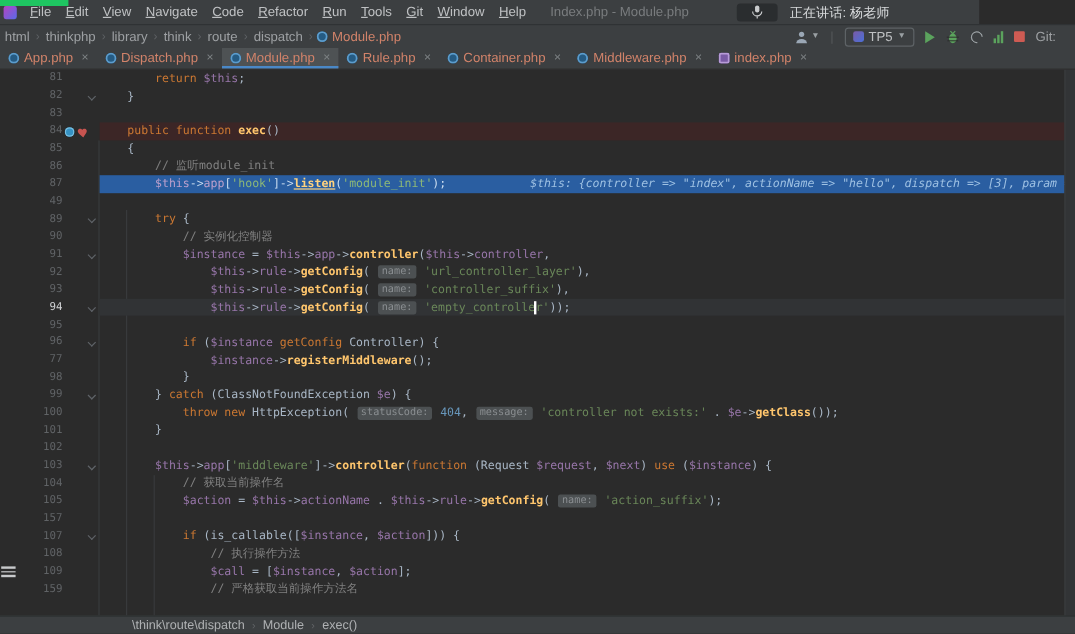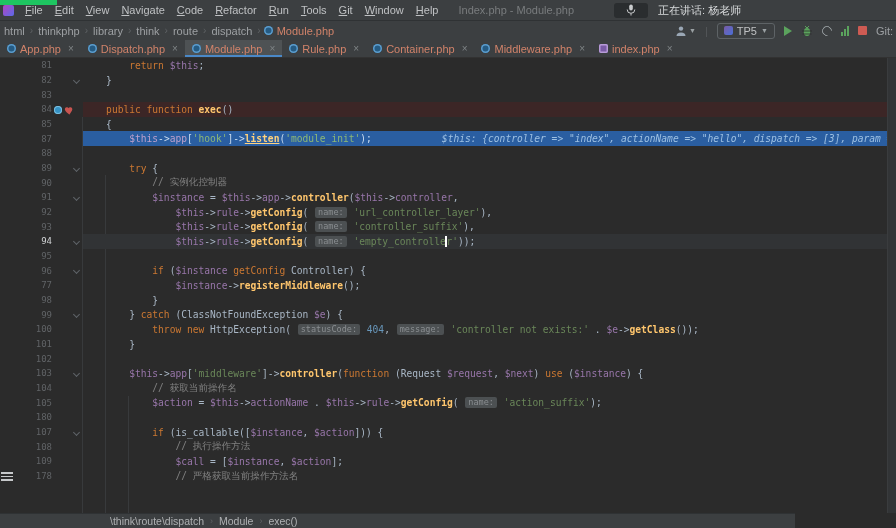--- a/index.html
+++ b/index.html
@@ -1,21 +1,21 @@
 <!DOCTYPE html>
 <html><head>
 <meta charset="utf-8">
 <style>
   * { margin:0; padding:0; box-sizing:border-box; }
   html,body { width:896px; height:528px; overflow:hidden; background:#2B2B2B;
     font-family:"Liberation Sans", sans-serif; }
   .bar { background:#3C3F41; }
 
   
-  #titlebar { position:absolute; top:0; left:0; width:896px; height:20px;
+  #titlebar { position:absolute; top:0; left:0; width:816px; height:20px;
     display:flex; align-items:center; font-size:11px; color:#BFC1C3; }
   #rec-strip { position:absolute; top:0; left:0; width:57px; height:5px; background:#1EC561; z-index:5; }
   #app-icon { width:11px; height:11px; border-radius:2px; margin:0 5px 0 3px;
     background:linear-gradient(135deg,#B345C0,#5A6AE8); flex:none; }
   .mi { padding:0 6px; cursor:default; }
   .mi u { text-decoration:underline; }
   #win-title { color:#797C7E; margin-left:14px; white-space:nowrap; }
   #meeting-chip { display:flex; align-items:center; gap:5px; background:#2A2D2F;
     border-radius:3px; padding:2px 8px; margin-left:18px; color:#9EA1A4; white-space:nowrap; }
   .sigbar { display:inline-block; width:2px; background:#41B883; margin-right:1px; vertical-align:bottom; }
@@ -26,21 +26,21 @@
 
   
   #navbar { position:absolute; top:20px; left:0; width:896px; height:20px;
     display:flex; align-items:center; font-size:11px; color:#9DA0A3; border-top:1px solid #2F3234; }
   #crumbs { display:flex; align-items:center; padding-left:2px; flex:1; white-space:nowrap; }
   .crumb { padding:0 2px; }
   .crumb-sep { color:#5E6164; margin:0 3px; font-size:10px; }
   #crumb-file { color:#D2836A; display:flex; align-items:center; gap:4px; }
   .php-ico { width:9px; height:9px; border-radius:50%; background:#255B83;
     box-shadow:inset 0 0 0 1.5px #5C9CCC; display:inline-block; flex:none; }
-  #nav-tools { display:flex; align-items:center; gap:9px; padding-right:3px; }
+  #nav-tools { display:flex; align-items:center; gap:9px; padding-right:16px; }
   .tool-sep { color:#55585A; }
   #run-chip { display:flex; align-items:center; gap:4px; border:1px solid #5E6366;
     border-radius:3px; padding:1px 6px; color:#BFC1C3; }
   #run-chip .cfg-ico { width:9px; height:9px; border-radius:2px;
     background:linear-gradient(135deg,#7A5BA5,#4A6FD8); }
   .dd { font-size:7px; color:#9AA0A3; }
   #play-btn { width:0; height:0; border-left:8px solid #5BA35D; border-top:5px solid transparent;
     border-bottom:5px solid transparent; }
   #stop-btn { width:9px; height:9px; background:#CE5B53; border-radius:1px; }
   #cov-btn { width:10px; height:10px; border:1.5px solid #9AA0A3; border-radius:50%;
@@ -85,21 +85,21 @@
   .fold { position:absolute; right:4px; top:5px; width:5px; height:5px;
     border-right:1px solid #5F6368; border-bottom:1px solid #5F6368; transform:rotate(45deg); }
   .dbg-dot { position:absolute; left:2px; top:3.5px; width:8px; height:8px; border-radius:50%;
     background:#3592C4; box-shadow:inset 0 0 0 1px #7CC0E0; }
   #burger { position:absolute; left:1px; width:12px; z-index:3; }
   #burger i { display:block; height:1.6px; background:#C7C9CB; margin:2px 0; }
   #scroll-stripe { position:absolute; right:0; top:0; bottom:0; width:9px; background:#323436;
     border-left:1px solid #3A3C3E; z-index:2; }
 
   
-  #statusbar { position:absolute; left:0; bottom:0; width:795px; height:15px;
+  #statusbar { position:absolute; left:0; bottom:0; width:896px; height:15px;
     display:flex; align-items:center; font-size:10.5px; color:#AFB1B3;
     padding-left:110px; border-top:1px solid #2F3234; }
   .st-sep { color:#606366; margin:0 6px; font-size:9px; }
 </style>
 <title>Index.php - Module.php</title></head>
 <body>
 
 <div id="titlebar" class="bar">
   <div id="rec-strip"></div>
   <div id="app-icon"></div>
@@ -248,27 +248,32 @@
             <path d="M12 21S5 16.4 2.5 12C.6 8.6 2.6 5 6 5c2 0 3.2 1 4 2.1C10.8 6 12 5 14 5c3.4 0 5.4 3.6 3.5 7C15 16.4 12 21 12 21z" fill="#C75450"></path>
           </svg>
         </span>
         <span class="code"><span class="p">    </span><span class="k">public function </span><span class="f">exec</span><span class="p">()</span></span>
       </div>
       <div class="row">
         <span class="num">85</span>
         <span class="slot"></span>
         <span class="code"><span class="p">    {</span></span>
       </div>
+      <div class="row">
+        <span class="num">86</span>
+        <span class="slot"></span>
+        <span class="code"><span class="p">        </span><span class="c">// 监听module_init</span></span>
+      </div>
       <div class="row exec">
         <span class="num">87</span>
         <span class="slot"></span>
         <span class="code"><span class="p">        </span><span class="v">$this</span><span class="p">-&gt;</span><span class="v">app</span><span class="p">[</span><span class="s">'hook'</span><span class="p">]-&gt;</span><span class="f">listen</span><span class="p">(</span><span class="s">'module_init'</span><span class="p">);</span><span class="d">$this: {controller =&gt; "index", actionName =&gt; "hello", dispatch =&gt; [3], param =&gt; [0], code =&gt; null, con</span></span>
       </div>
       <div class="row">
-        <span class="num">88</span>
+        <span class="num">49</span>
         <span class="slot"></span>
         <span class="code"></span>
       </div>
       <div class="row">
         <span class="num">89</span>
         <span class="slot">
           <span class="fold"></span>
         </span>
         <span class="code"><span class="p">        </span><span class="k">try </span><span class="p">{</span></span>
       </div>
@@ -356,21 +361,21 @@
         <span class="num">104</span>
         <span class="slot"></span>
         <span class="code"><span class="p">            </span><span class="c">// 获取当前操作名</span></span>
       </div>
       <div class="row">
         <span class="num">105</span>
         <span class="slot"></span>
         <span class="code"><span class="p">            </span><span class="v">$action</span><span class="p"> = </span><span class="v">$this</span><span class="p">-&gt;</span><span class="v">actionName</span><span class="p"> . </span><span class="v">$this</span><span class="p">-&gt;</span><span class="v">rule</span><span class="p">-&gt;</span><span class="f">getConfig</span><span class="p">( </span><span class="h">name:</span><span class="p"> </span><span class="s">'action_suffix'</span><span class="p">);</span></span>
       </div>
       <div class="row">
-        <span class="num">180</span>
+        <span class="num">157</span>
         <span class="slot"></span>
         <span class="code"></span>
       </div>
       <div class="row">
         <span class="num">107</span>
         <span class="slot">
           <span class="fold"></span>
         </span>
         <span class="code"><span class="p">            </span><span class="k">if </span><span class="p">(is_callable([</span><span class="v">$instance</span><span class="p">, </span><span class="v">$action</span><span class="p">])) {</span></span>
       </div>
@@ -378,21 +383,21 @@
         <span class="num">108</span>
         <span class="slot"></span>
         <span class="code"><span class="p">                </span><span class="c">// 执行操作方法</span></span>
       </div>
       <div class="row">
         <span class="num">109</span>
         <span class="slot"></span>
         <span class="code"><span class="p">                </span><span class="v">$call</span><span class="p"> = [</span><span class="v">$instance</span><span class="p">, </span><span class="v">$action</span><span class="p">];</span></span>
       </div>
       <div class="row">
-        <span class="num">178</span>
+        <span class="num">159</span>
         <span class="slot"></span>
         <span class="code"><span class="p">                </span><span class="c">// 严格获取当前操作方法名</span></span>
       </div>
     </div>
   <div id="burger" style="top:412px">
       <i></i>
       <i></i>
       <i></i>
     </div>
   <div id="scroll-stripe"></div>

